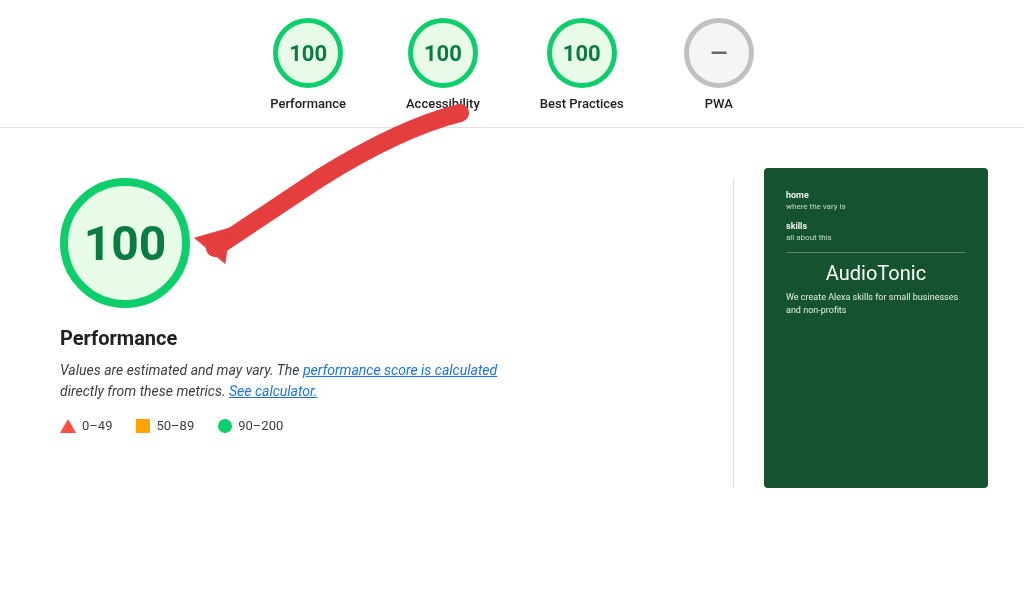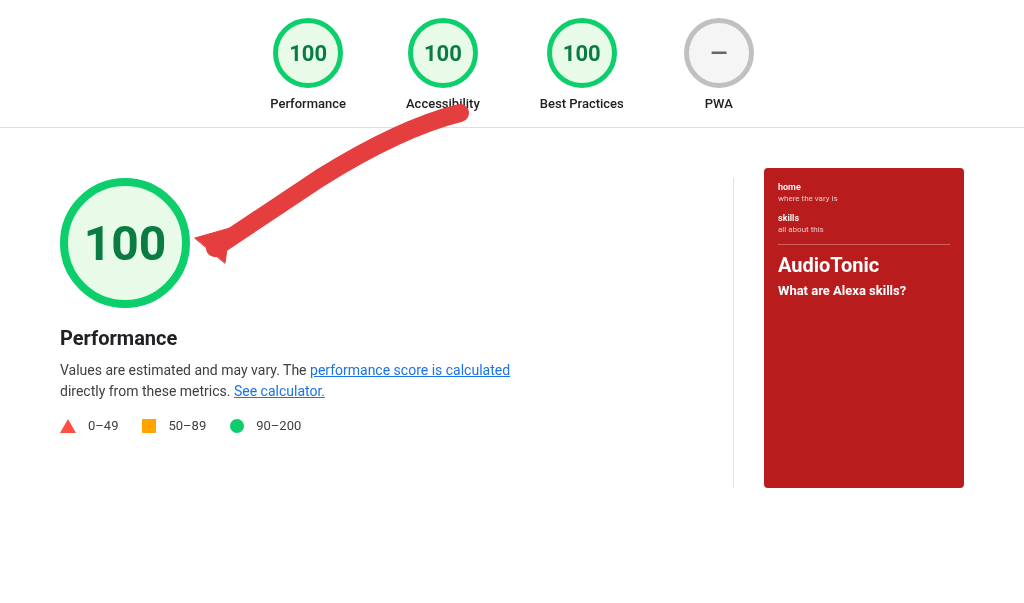--- a/index.html
+++ b/index.html
@@ -118,39 +118,40 @@
       margin-left: 20px;
     }
 
     .description {
       font-size: 14px;
       color: #3c4043;
       line-height: 1.5;
       margin-top: 10px;
       margin-left: 20px;
       max-width: 480px;
+      font-style: italic;
     }
 
     .description a {
       color: #1a73e8;
       text-decoration: underline;
     }
 
     .legend {
       display: flex;
       gap: 24px;
       align-items: center;
       margin-top: 16px;
       margin-left: 20px;
     }
 
     .legend-item {
       display: flex;
       align-items: flex-end;
-      gap: 12px;
+      gap: 6px;
       font-size: 13px;
       color: #3c4043;
     }
 
     .legend-dot {
       width: 14px;
       height: 14px;
       border-radius: 50%;
       flex-shrink: 0;
     }
@@ -178,50 +179,51 @@
       align-self: stretch;
     }
 
     .right-panel {
       width: 220px;
       flex-shrink: 0;
       margin-top: 20px;
     }
 
     .site-preview {
-      width: 200px;
+      width: 224px;
       min-height: 320px;
-      background: #b91c1c;
+      background: #14532d;
       border-radius: 4px;
       overflow: hidden;
-      padding: 14px;
+      padding: 22px;
       color: #fff;
       font-size: 10px;
     }
 
     .site-preview .nav-item {
       font-size: 9px;
       color: #fff;
       margin-bottom: 2px;
       font-weight: 600;
     }
 
     .site-preview .nav-sub {
       font-size: 8px;
       color: rgba(255,255,255,0.75);
       margin-bottom: 10px;
     }
 
     .site-preview .brand {
       font-size: 20px;
-      font-weight: 700;
+      font-weight: 400;
       color: #fff;
       margin-top: 8px;
       margin-bottom: 6px;
       line-height: 1.2;
+      text-align: center;
     }
 
     .site-preview .tagline {
       font-size: 9px;
       color: rgba(255,255,255,0.9);
       margin-bottom: 12px;
       line-height: 1.4;
     }
 
     .site-preview .section-title {
@@ -325,16 +327,16 @@
   <div class="divider-line"></div>
 
   <div class="right-panel">
     <div class="site-preview">
       <div class="nav-item">home</div>
       <div class="nav-sub">where the vary is</div>
       <div class="nav-item">skills</div>
       <div class="nav-sub">all about this</div>
       <div class="divider"></div>
       <div class="brand">AudioTonic</div>
-      <div class="section-title">What are Alexa skills?</div>
+      <div class="tagline">We create Alexa skills for small businesses and non-profits</div>
     </div>
   </div>
 </div>
 
 </body></html>

